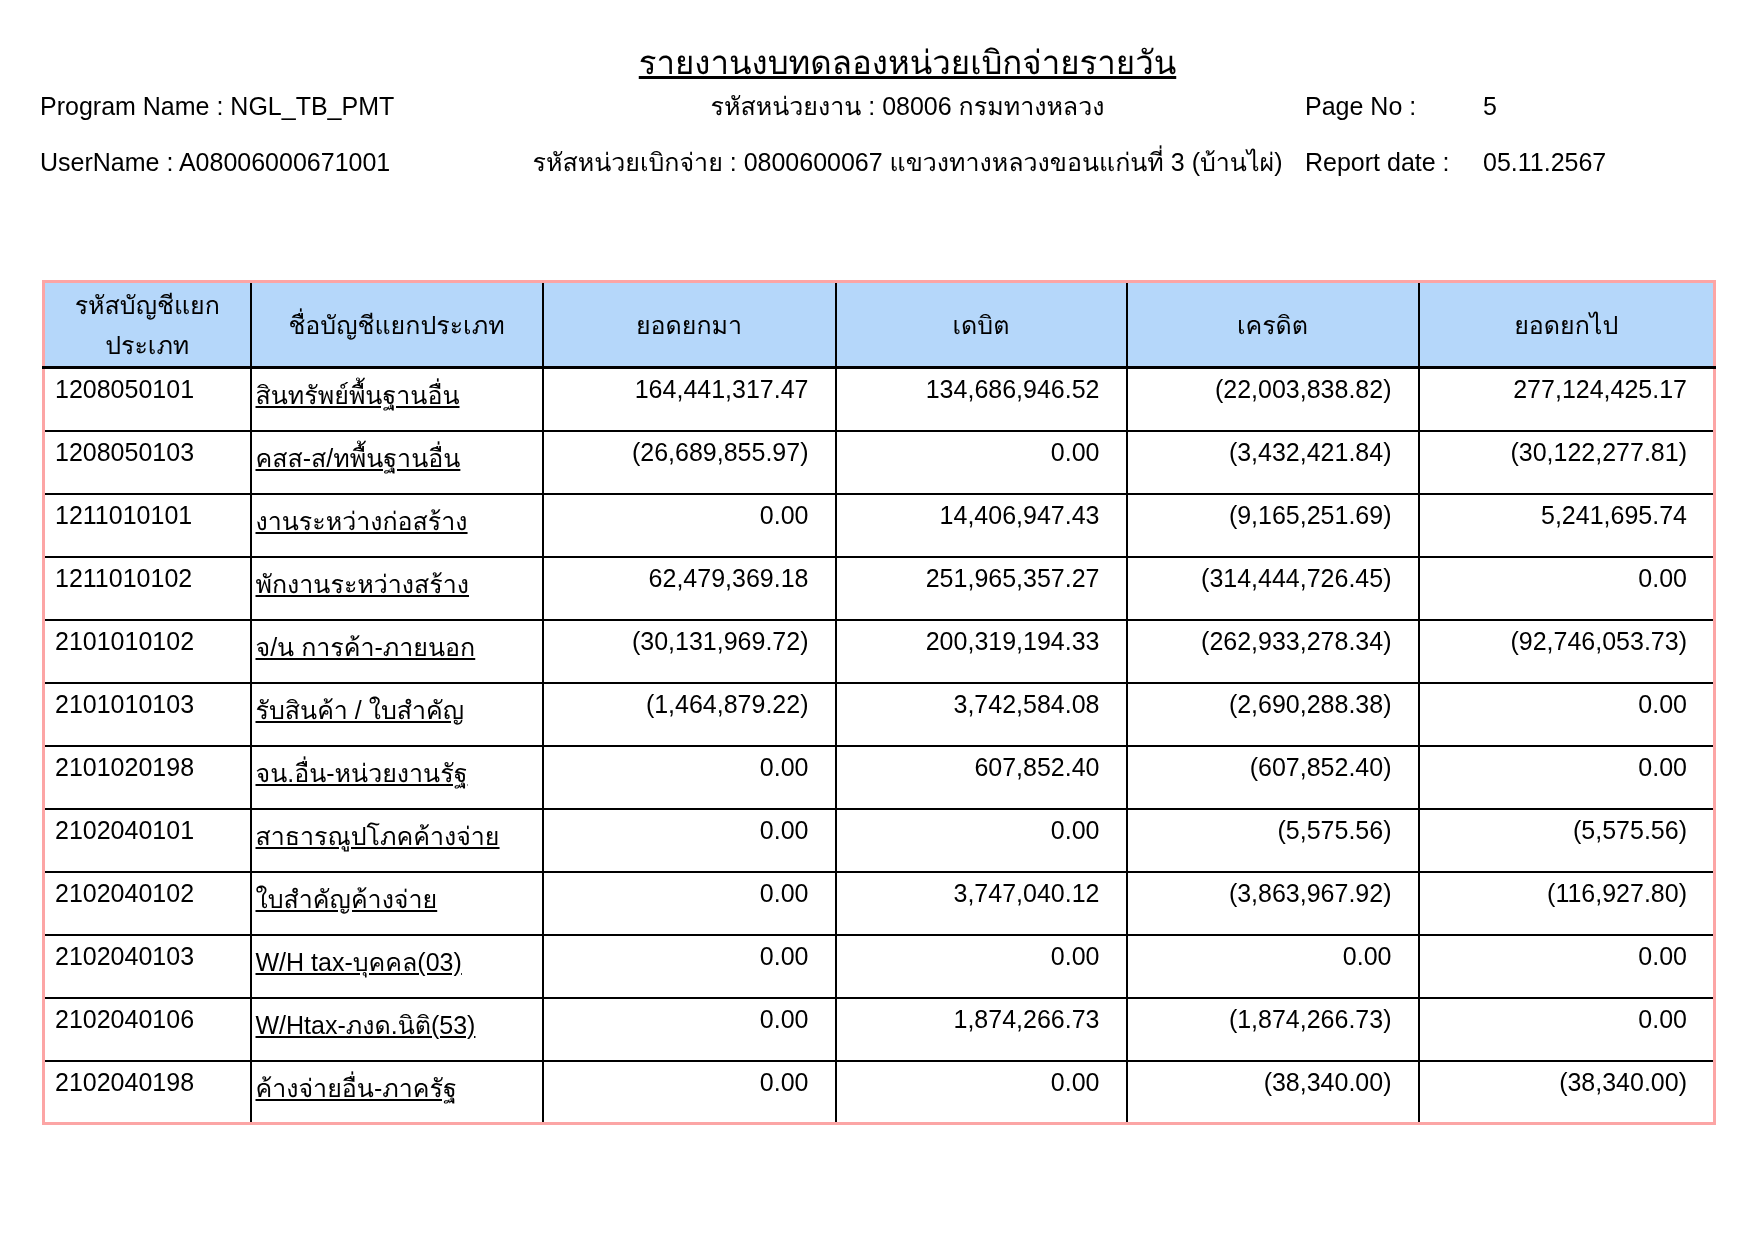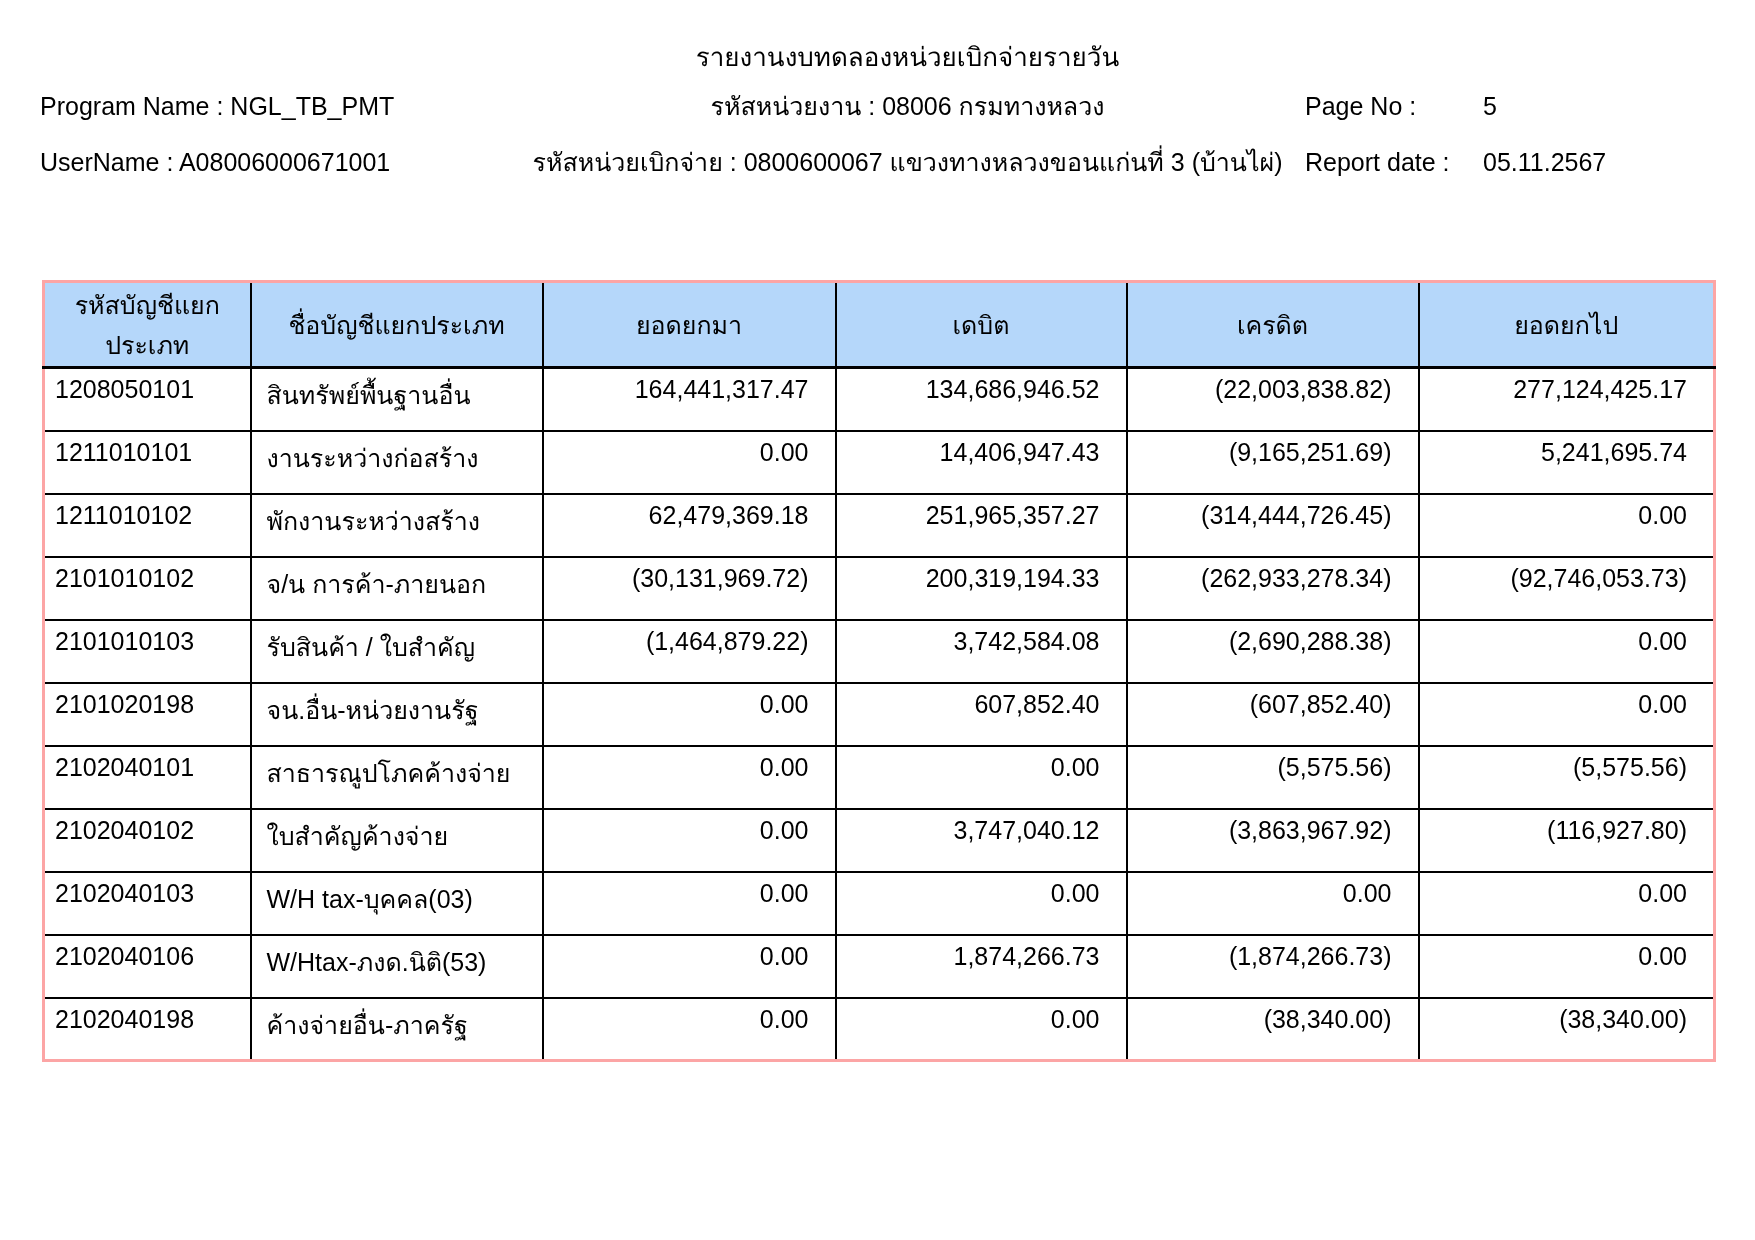--- a/index.html
+++ b/index.html
@@ -20,21 +20,21 @@
     height: 56px;
     font-size: 25px;
   }
   .hrow.title-row { height: 50px; }
   .hrow .center { text-align: center; }
   .hrow .right {
     display: grid;
     grid-template-columns: 178px 1fr;
     align-items: baseline;
   }
-  .title { font-size: 26px; }
+  .title { font-size: 33px; text-decoration: underline; }
 
   
   table.tb {
     border-collapse: collapse;
     table-layout: fixed;
     width: 1671px;
     margin: 82px 42px 0 42px;
     border: 3px solid #fca5a5;
   }
   .tb th, .tb td { border: 2px solid #000; font-size: 25px; }
@@ -45,21 +45,21 @@
     vertical-align: middle;
     border-bottom: 3px solid #000;
     padding: 0 4px;
   }
   .tb tbody td {
     height: 63px;
     vertical-align: top;
     padding-top: 6px;
   }
   .tb td.code { text-align: left; padding-left: 10px; }
-  .tb td.name { text-align: left; padding-left: 15px; }
+  .tb td.name { text-align: left; padding-left: 4px; text-decoration: underline; }
   .tb td.num  { text-align: right; padding-right: 26px; }
 </style>
 </head>
 <body>
 
 <div class="page">
 
   <div class="hrow title-row">
     <div class="left"></div>
     <div class="center title">รายงานงบทดลองหน่วยเบิกจ่ายรายวัน</div>
@@ -107,20 +107,28 @@
     <tbody>
         <tr>
           <td class="code">1208050101</td>
           <td class="name">สินทรัพย์พื้นฐานอื่น</td>
           <td class="num">164,441,317.47</td>
           <td class="num">134,686,946.52</td>
           <td class="num">(22,003,838.82)</td>
           <td class="num">277,124,425.17</td>
         </tr>
         <tr>
+          <td class="code">1208050103</td>
+          <td class="name">คสส-ส/ทพื้นฐานอื่น</td>
+          <td class="num">(26,689,855.97)</td>
+          <td class="num">0.00</td>
+          <td class="num">(3,432,421.84)</td>
+          <td class="num">(30,122,277.81)</td>
+        </tr>
+        <tr>
           <td class="code">1211010101</td>
           <td class="name">งานระหว่างก่อสร้าง</td>
           <td class="num">0.00</td>
           <td class="num">14,406,947.43</td>
           <td class="num">(9,165,251.69)</td>
           <td class="num">5,241,695.74</td>
         </tr>
         <tr>
           <td class="code">1211010102</td>
           <td class="name">พักงานระหว่างสร้าง</td>

